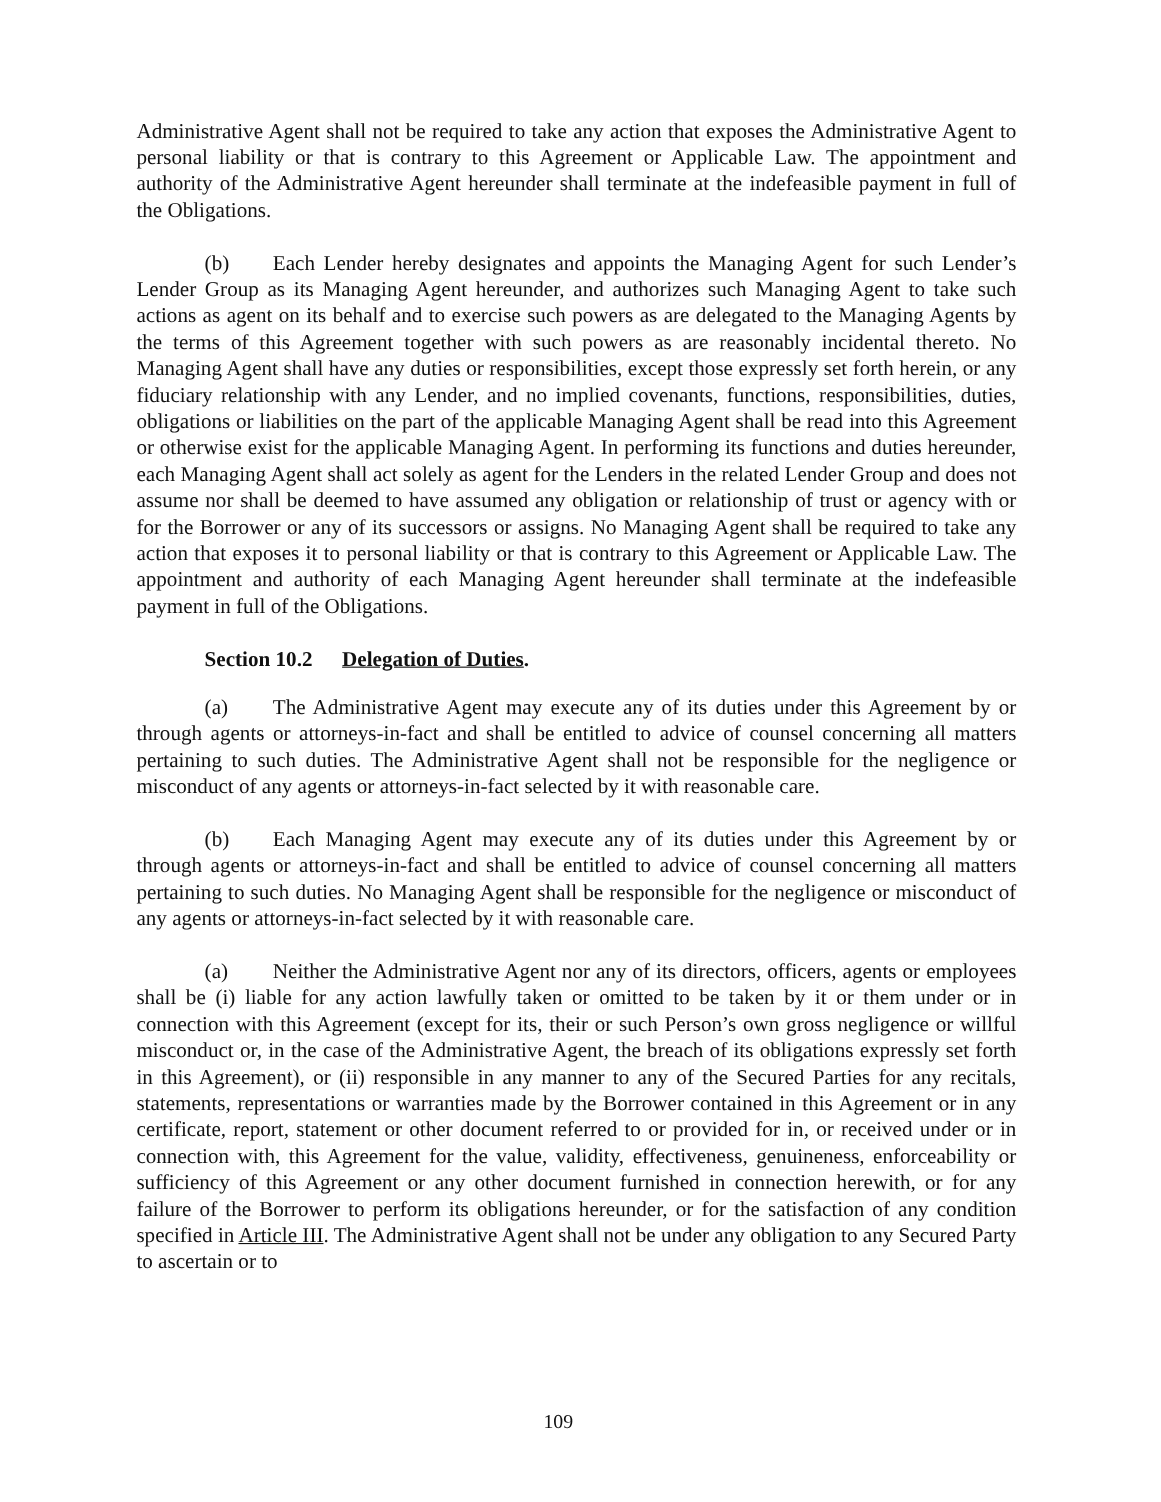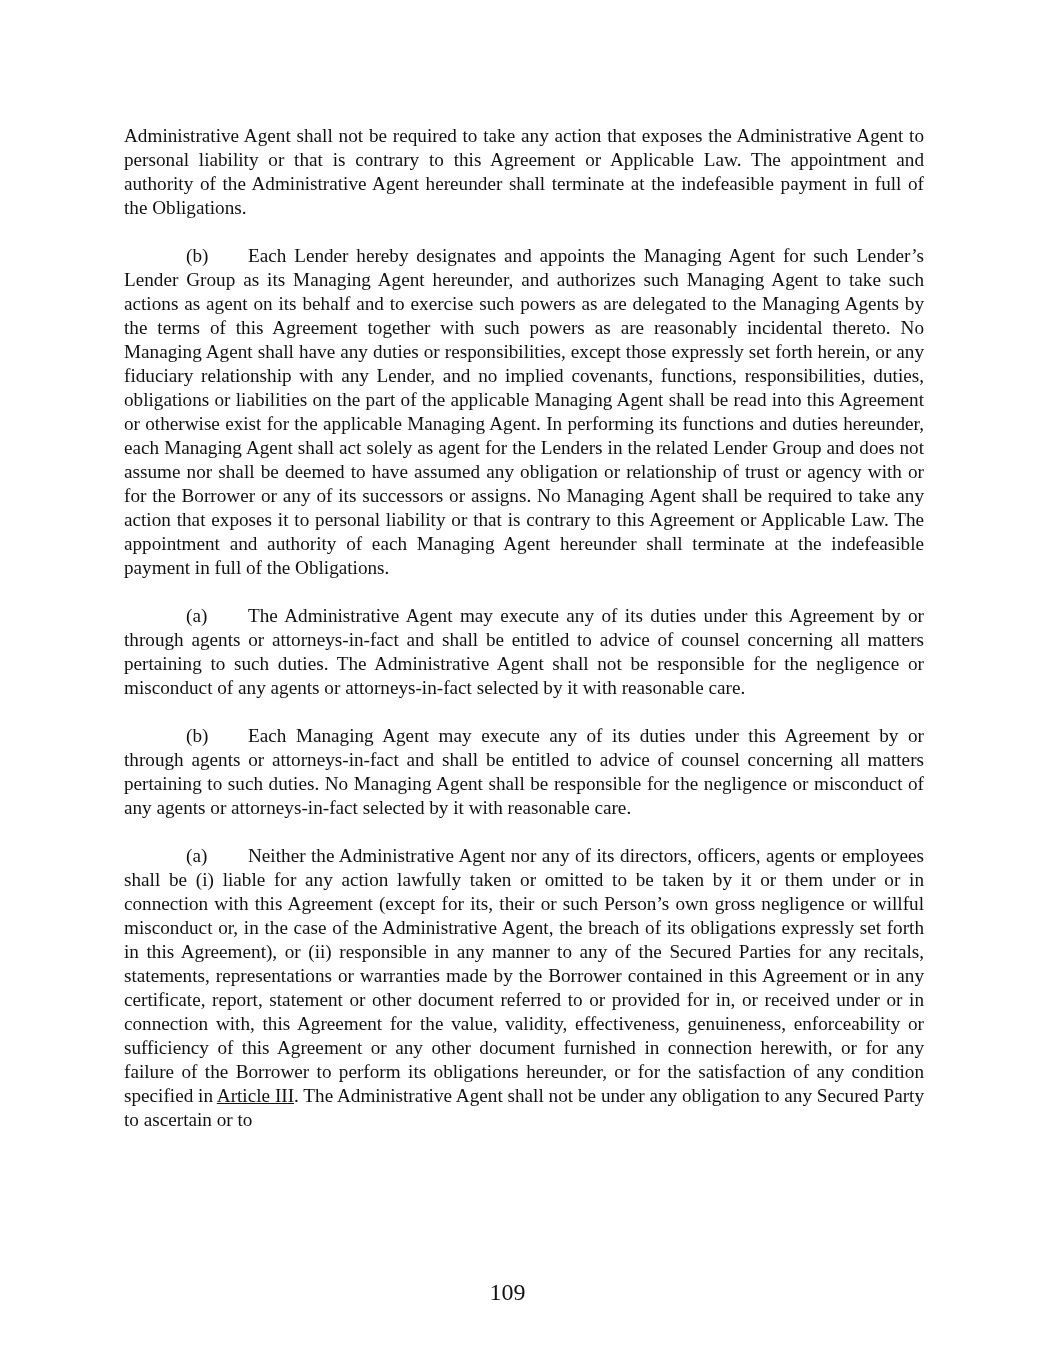--- a/index.html
+++ b/index.html
@@ -11,21 +11,21 @@
       width: 1055px;
       height: 1365px;
       position: relative;
       overflow: hidden;
       font-family: "Liberation Serif", "DejaVu Serif", serif;
       color: #111111;
     }
     .page {
       position: absolute;
       left: 124px;
-      top: 124px;
+      top: 108px;
       width: 800px;
     }
     p {
       margin: 0 0 24px 0;
       font-size: 19.2px;
       line-height: 24px;
       text-align: justify;
       text-align-last: left;
     }
     .indent {
@@ -48,33 +48,34 @@
     }
     .u {
       text-decoration: underline;
     }
     .page-number {
       position: absolute;
       left: 0;
       width: 1015px;
       top: 1280px;
       text-align: center;
-      font-size: 24px;
+      font-size: 18px;
       line-height: 24px;
     }
   </style>
 </head>
 <body>
 
 <div class="page">
 
   <p>Administrative Agent shall not be required to take any action that exposes the Administrative Agent to personal liability or that is contrary to this Agreement or Applicable Law.  The appointment and authority of the Administrative Agent hereunder shall terminate at the indefeasible payment in full of the Obligations.</p>
 
   <p class="indent"><span class="label">(b)</span><span>Each Lender hereby designates and appoints the Managing Agent for such Lender’s Lender Group as its Managing Agent hereunder, and authorizes such Managing Agent to take such actions as agent on its behalf and to exercise such powers as are delegated to the Managing Agents by the terms of this Agreement together with such powers as are reasonably incidental thereto.  No Managing Agent shall have any duties or responsibilities, except those expressly set forth herein, or any fiduciary relationship with any Lender, and no implied covenants, functions, responsibilities, duties, obligations or liabilities on the part of the applicable Managing Agent shall be read into this Agreement or otherwise exist for the applicable Managing Agent.  In performing its functions and duties hereunder, each Managing Agent shall act solely as agent for the Lenders in the related Lender Group and does not assume nor shall be deemed to have assumed any obligation or relationship of trust or agency with or for the Borrower or any of its successors or assigns.  No Managing Agent shall be required to take any action that exposes it to personal liability or that is contrary to this Agreement or Applicable Law.  The appointment and authority of each Managing Agent hereunder shall terminate at the indefeasible payment in full of the Obligations.</span></p>
 
+  <p class="heading"><span class="num">Section 10.2</span><span class="u">Delegation of Duties</span><span>.</span></p>
 
   <p class="indent"><span class="label">(a)</span><span>The Administrative Agent may execute any of its duties under this Agreement by or through agents or attorneys-in-fact and shall be entitled to advice of counsel concerning all matters pertaining to such duties.  The Administrative Agent shall not be responsible for the negligence or misconduct of any agents or attorneys-in-fact selected by it with reasonable care.</span></p>
 
   <p class="indent"><span class="label">(b)</span><span>Each Managing Agent may execute any of its duties under this Agreement by or through agents or attorneys-in-fact and shall be entitled to advice of counsel concerning all matters pertaining to such duties.  No Managing Agent shall be responsible for the negligence or misconduct of any agents or attorneys-in-fact selected by it with reasonable care.</span></p>
 
 
   <p class="indent"><span class="label">(a)</span><span>Neither the Administrative Agent nor any of its directors, officers, agents or employees shall be (i) liable for any action lawfully taken or omitted to be taken by it or them under or in connection with this Agreement (except for its, their or such Person’s own gross negligence or willful misconduct or, in the case of the Administrative Agent, the breach of its obligations expressly set forth in this Agreement), or (ii) responsible in any manner to any of the Secured Parties for any recitals, statements, representations or warranties made by the Borrower contained in this Agreement or in any certificate, report, statement or other document referred to or provided for in, or received under or in connection with, this Agreement for the value, validity, effectiveness, genuineness, enforceability or sufficiency of this Agreement or any other document furnished in connection herewith, or for any failure of the Borrower to perform its obligations hereunder, or for the satisfaction of any condition specified in </span><span class="u">Article III</span><span>.  The Administrative Agent shall not be under any obligation to any Secured Party to ascertain or to</span></p>
 
 </div>
 

